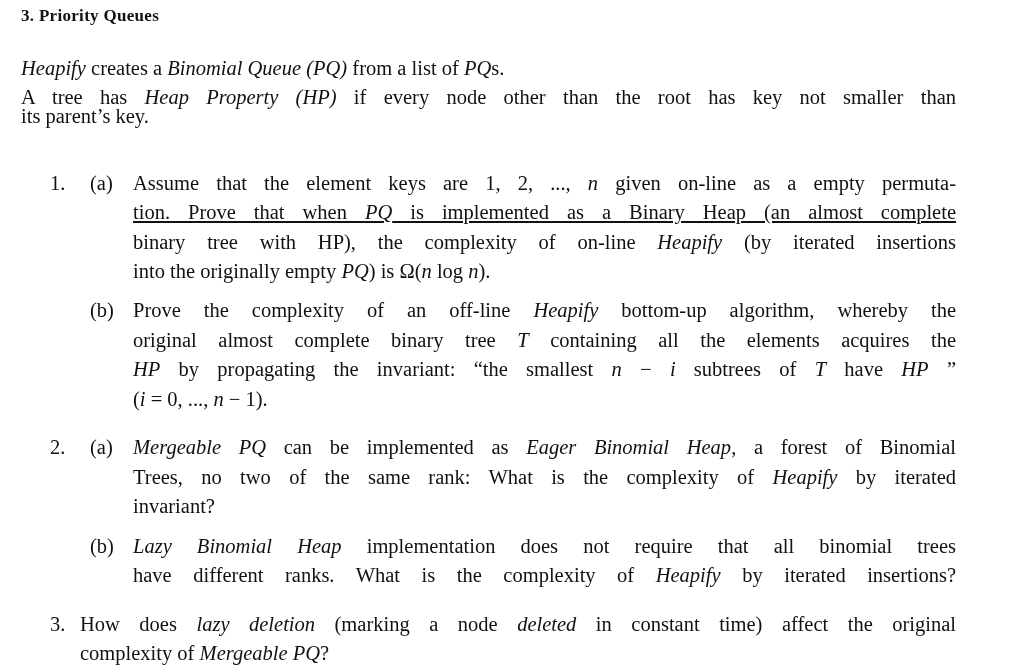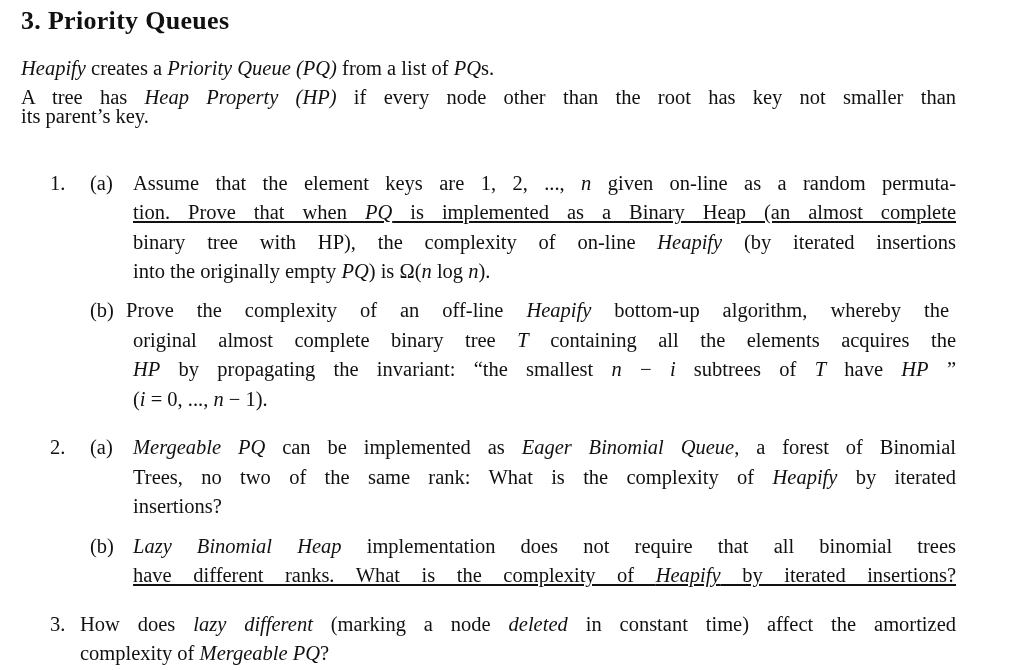--- a/index.html
+++ b/index.html
@@ -13,21 +13,21 @@
       position: relative;
       overflow: hidden;
       font-family: "Liberation Serif", "DejaVu Serif", serif;
       color: #111111;
       font-size: 20.5px;
     }
     .title {
       position: absolute;
       left: 21px;
       top: 6px;
-      font-size: 26px;
+      font-size: 17px;
       font-weight: bold;
       letter-spacing: 0.3px;
       white-space: nowrap;
     }
     .line {
       position: absolute;
       white-space: nowrap;
       line-height: 24px;
     }
     .justify {
@@ -39,45 +39,45 @@
     .num { position: absolute; white-space: nowrap; line-height: 24px; }
   </style>
 </head>
 <body>
 
 <div class="title">
   <span>3.</span>
   <span>Priority Queues</span>
 </div>
 
-<div class="line" style="left:21px; top:56px;"><i>Heapify</i><span> creates a </span><i>Priority Queue (PQ)</i><span> from a list of </span><i>PQ</i><span>s.</span></div>
+<div class="line" style="left:21px; top:56px;"><i>Heapify</i><span> creates a </span><i>Binomial Queue (PQ)</i><span> from a list of </span><i>PQ</i><span>s.</span></div>
 
 <div class="line justify" style="left:21px; top:85px; width:935px;"><span>A tree has </span><i>Heap Property (HP)</i><span> if every node other than the root has key not smaller than</span></div>
 
 <div class="line" style="left:21px; top:104px;"><span>its parent’s key.</span></div>
 
 <div class="num" style="left:50px; top:171px;">1.</div>
 <div class="num" style="left:90px; top:171px;">(a)</div>
 
-<div class="line justify" style="left:133px; top:171px; width:823px;"><span>Assume that the element keys are 1, 2, ..., </span><i>n</i><span> given on-line as a random permuta-</span></div>
+<div class="line justify" style="left:133px; top:171px; width:823px;"><span>Assume that the element keys are 1, 2, ..., </span><i>n</i><span> given on-line as a empty permuta-</span></div>
 <div class="line justify" style="left:133px; top:200px; width:823px;text-decoration:underline;"><span>tion. Prove that when </span><i>PQ</i><span> is implemented as a Binary Heap (an almost complete</span></div>
 <div class="line justify" style="left:133px; top:230px; width:823px;"><span>binary tree with HP), the complexity of on-line </span><i>Heapify</i><span> (by iterated insertions</span></div>
 <div class="line" style="left:133px; top:259px;"><span>into the originally empty </span><i>PQ</i><span>) is Ω(</span><i>n</i><span> log </span><i>n</i><span>).</span></div>
 
 <div class="num" style="left:90px; top:298px;">(b)</div>
-<div class="line justify" style="left:126px; top:298px; width:823px;"><span>Prove the complexity of an off-line </span><i>Heapify</i><span> bottom-up algorithm, whereby the</span></div>
+<div class="line justify" style="left:133px; top:298px; width:823px;"><span>Prove the complexity of an off-line </span><i>Heapify</i><span> bottom-up algorithm, whereby the</span></div>
 <div class="line justify" style="left:133px; top:328px; width:823px;"><span>original almost complete binary tree </span><i>T</i><span> containing all the elements acquires the</span></div>
 <div class="line justify" style="left:133px; top:357px; width:823px;"><i>HP</i><span> by propagating the invariant: “the smallest </span><i>n</i><span> − </span><i>i</i><span> subtrees of </span><i>T</i><span> have </span><i>HP</i><span> ”</span></div>
 <div class="line" style="left:133px; top:387px;"><span>(</span><i>i</i><span> = 0, ..., </span><i>n</i><span> − 1).</span></div>
 
 <div class="num" style="left:50px; top:435px;">2.</div>
 <div class="num" style="left:90px; top:435px;">(a)</div>
-<div class="line justify" style="left:133px; top:435px; width:823px;"><i>Mergeable PQ</i><span> can be implemented as </span><i>Eager Binomial Queue</i><span>, a forest of Binomial</span></div>
+<div class="line justify" style="left:133px; top:435px; width:823px;"><i>Mergeable PQ</i><span> can be implemented as </span><i>Eager Binomial Heap</i><span>, a forest of Binomial</span></div>
 <div class="line justify" style="left:133px; top:465px; width:823px;"><span>Trees, no two of the same rank: What is the complexity of </span><i>Heapify</i><span> by iterated</span></div>
-<div class="line" style="left:133px; top:494px;"><span>insertions?</span></div>
+<div class="line" style="left:133px; top:494px;"><span>invariant?</span></div>
 
 <div class="num" style="left:90px; top:534px;">(b)</div>
 <div class="line justify" style="left:133px; top:534px; width:823px;"><i>Lazy Binomial Heap</i><span> implementation does not require that all binomial trees</span></div>
-<div class="line justify" style="left:133px; top:563px; width:823px;text-decoration:underline;"><span>have different ranks. What is the complexity of </span><i>Heapify</i><span> by iterated insertions?</span></div>
+<div class="line justify" style="left:133px; top:563px; width:823px;"><span>have different ranks. What is the complexity of </span><i>Heapify</i><span> by iterated insertions?</span></div>
 
 <div class="num" style="left:50px; top:612px;">3.</div>
-<div class="line justify" style="left:80px; top:612px; width:876px;"><span>How does </span><i>lazy different</i><span> (marking a node </span><i>deleted</i><span> in constant time) affect the amortized</span></div>
+<div class="line justify" style="left:80px; top:612px; width:876px;"><span>How does </span><i>lazy deletion</i><span> (marking a node </span><i>deleted</i><span> in constant time) affect the original</span></div>
 <div class="line" style="left:80px; top:641px;"><span>complexity of </span><i>Mergeable PQ</i><span>?</span></div>
 
 </body></html>

